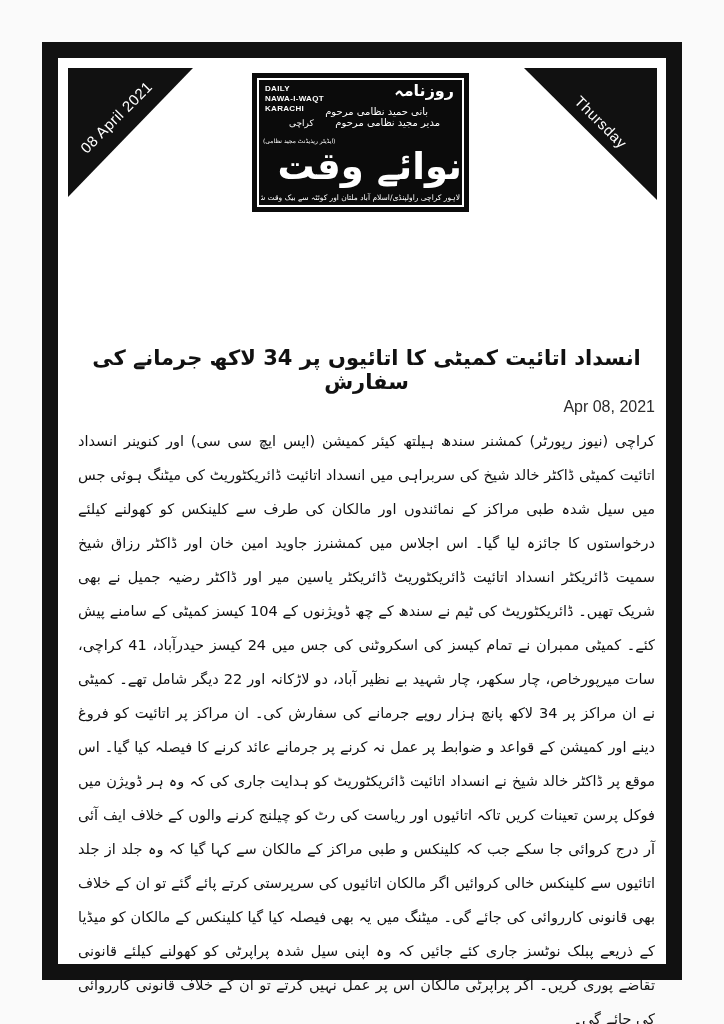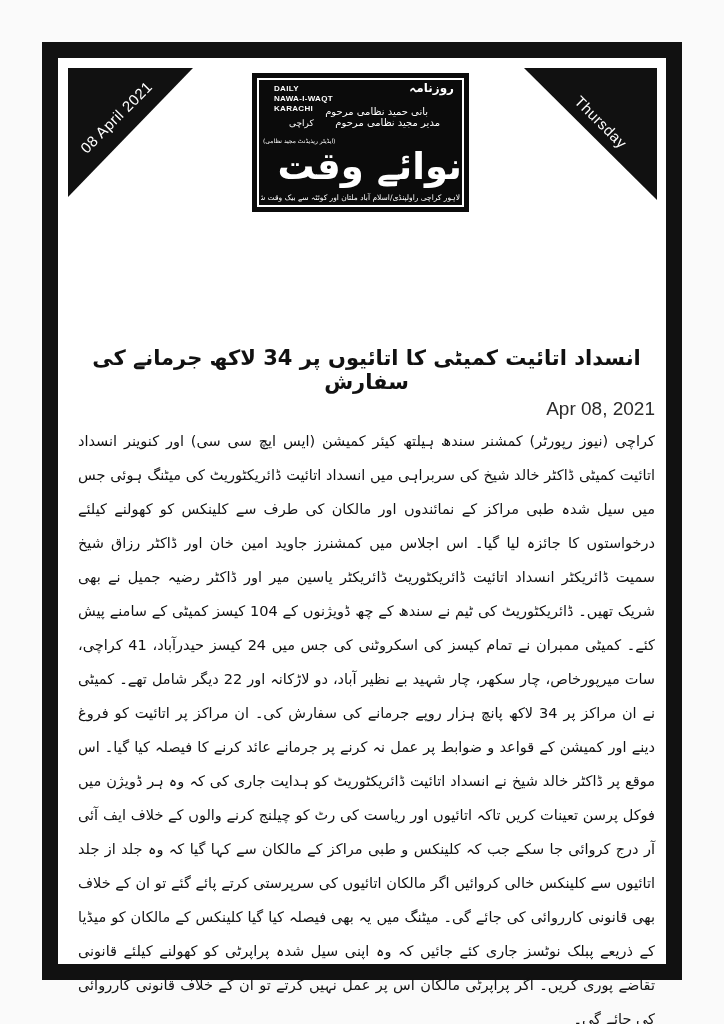--- a/index.html
+++ b/index.html
@@ -82,26 +82,26 @@
   }
   .mh-daily {
     position: absolute;
     left: 6px;
     top: 4px;
     font-size: 8px;
     font-weight: bold;
     letter-spacing: 0.3px;
     line-height: 1.25;
   }
-  .mh-daily span { display: block; margin-left: 9px; }
+  .mh-daily span { display: block; }
   .mh-rooznamah {
     position: absolute;
     right: 8px;
     top: 1px;
-    font-size: 12px;
+    font-size: 16px;
     font-weight: bold;
     direction: rtl;
     font-family: "DejaVu Sans", sans-serif;
   }
   .mh-small {
     position: absolute;
     font-size: 10px;
     direction: rtl;
     font-family: "DejaVu Sans", sans-serif;
     white-space: nowrap;
@@ -159,21 +159,21 @@
     text-align: center;
     font-family: "DejaVu Sans", sans-serif;
     font-size: 21px;
     font-weight: bold;
     color: #111111;
   }
   .article-date {
     position: absolute;
     right: 11px;
     top: 340px;
-    font-size: 19px;
+    font-size: 16px;
     color: #2b2b2b;
     font-family: "Liberation Sans", sans-serif;
   }
   .article-body {
     position: absolute;
     left: 20px;
     right: 11px;
     top: 366px;
     margin: 0;
     direction: rtl;

